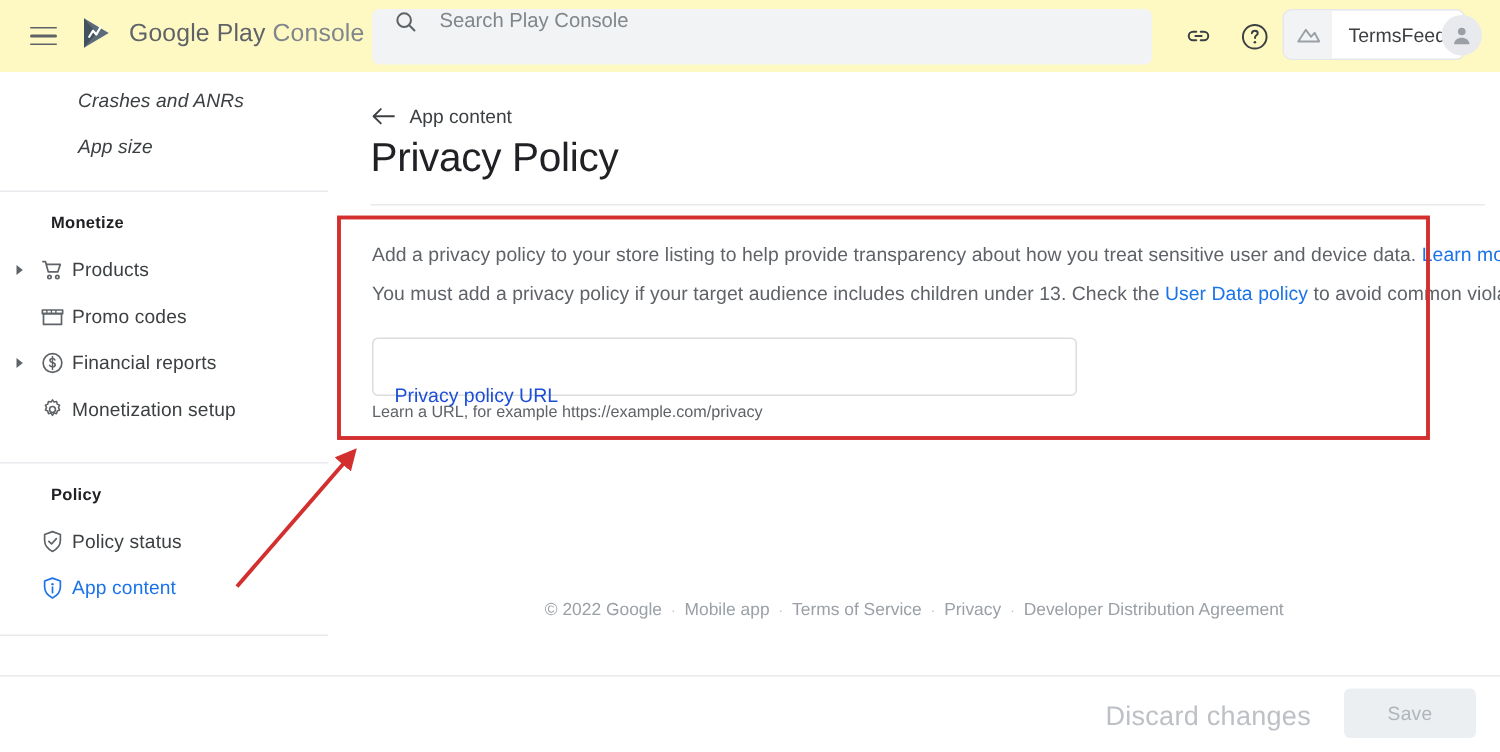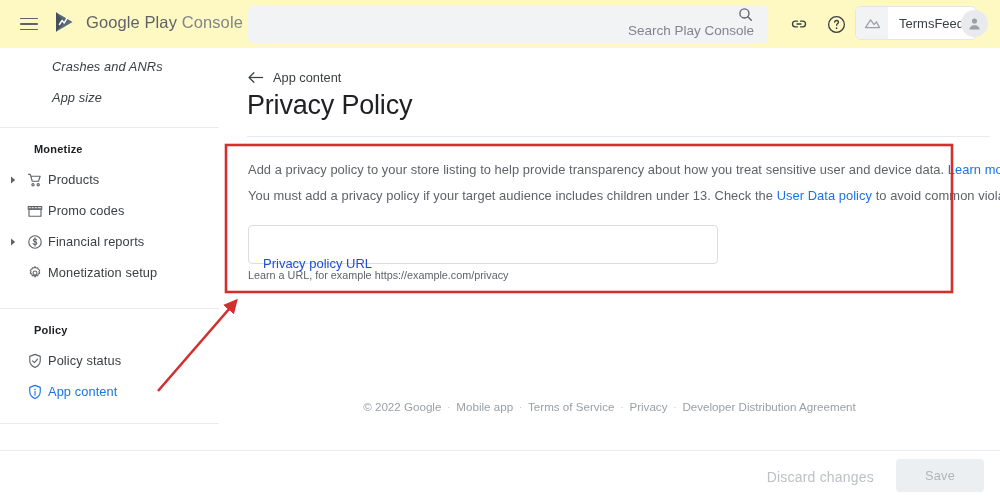--- a/index.html
+++ b/index.html
@@ -42,24 +42,23 @@
     font-size: 16.5px; letter-spacing: .1px; white-space: nowrap;
   }
   .brand-text .g { color: #5f6368; font-weight: 400; }
   .brand-text .c { color: #80868b; font-weight: 400; }
 
   .search {
     position: absolute; left: 248px; top: 6px;
     width: 520px; height: 37px;
     background: #f1f3f4;
     border-radius: 5px;
-    display: flex; align-items: flex-end;
+    display: flex; align-items: flex-start;
     padding: 0 14px;
     cursor: text;
-    flex-direction: column;
   }
   .search svg { flex: 0 0 auto; }
   .search-ph {
     margin-left: 14px;
     color: #80868b;
     font-size: 13.5px;
   }
 
   .tb-icon {
     position: absolute; top: 13px;
@@ -216,21 +215,21 @@
   
   .bottombar {
     position: absolute; left: 0; top: 450px;
     width: 1000px; height: 51px;
     background: #ffffff;
     border-top: 1px solid #e8eaed;
   }
   .btn-discard {
     position: absolute; right: 118px; top: 14px;
     height: 24px;
-    font-size: 14px;
+    font-size: 18px;
     color: #bdc1c6;
     background: transparent;
     border: none;
     cursor: default;
     padding: 0 8px;
     letter-spacing: .2px;
   }
   .btn-save {
     position: absolute; right: 16px; top: 8px;
     width: 88px; height: 33px;

